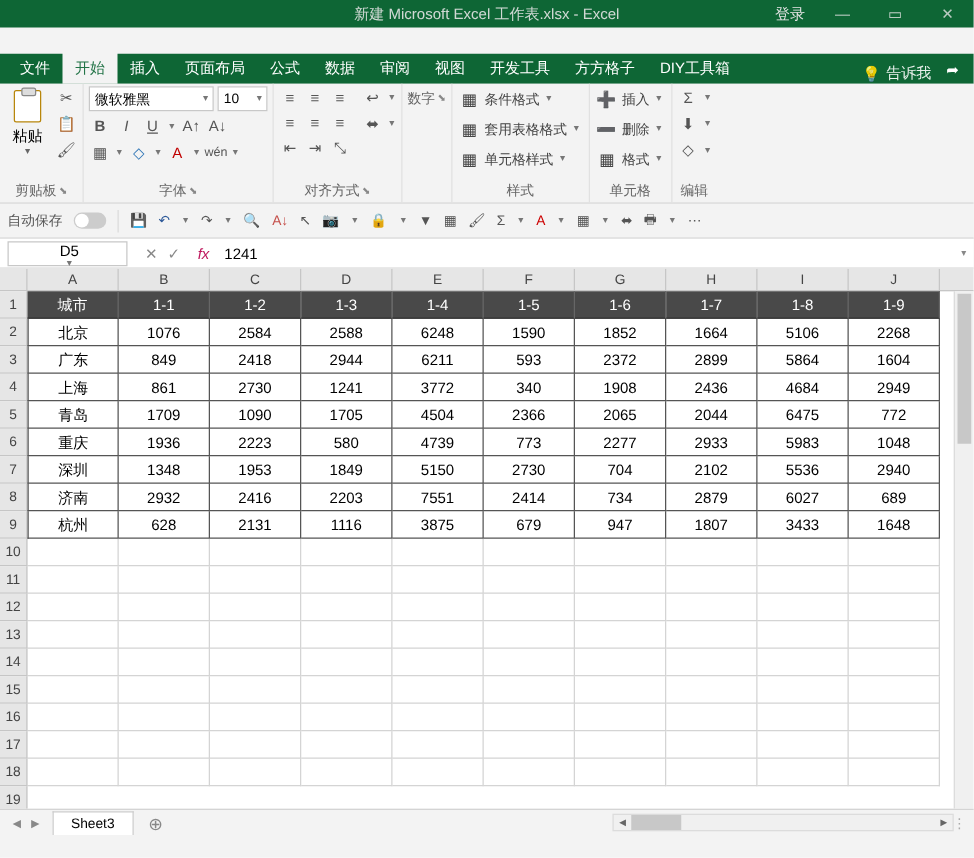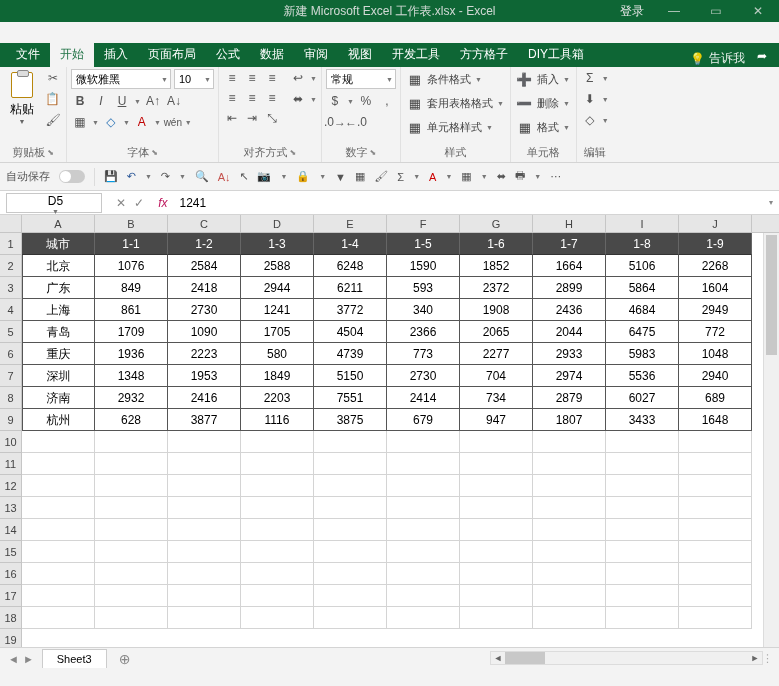--- a/index.html
+++ b/index.html
@@ -192,38 +192,20 @@
           </div>
       </div>
     </div>
     <div class="label">
         <span>对齐方式</span>
         <span class="lau">⬊</span>
       </div>
   </div>
 
   <div class="rgroup">
-    <div class="body">
-      <div class="col">
-        <div class="fontsel" style="width:70px">
-            <span>常规</span>
-            <span class="dd">▼</span>
-          </div>
-        <div class="row">
-          <span class="smbtn">$</span>
-            <span class="dd">▼</span>
-          <span class="smbtn">%</span>
-          <span class="smbtn">,</span>
-        </div>
-        <div class="row">
-          <span class="smbtn">.0→</span>
-          <span class="smbtn">←.0</span>
-        </div>
-      </div>
-    </div>
     <div class="label">
         <span>数字</span>
         <span class="lau">⬊</span>
       </div>
   </div>
 
   <div class="rgroup">
     <div class="body">
       <div class="col">
         <div class="stylebtn">
@@ -453,40 +435,40 @@
           <div class="cell">1048</div>
         </div>
         <div class="crow data">
           <div class="cell">深圳</div>
           <div class="cell">1348</div>
           <div class="cell">1953</div>
           <div class="cell">1849</div>
           <div class="cell">5150</div>
           <div class="cell">2730</div>
           <div class="cell">704</div>
-          <div class="cell">2974</div>
+          <div class="cell">2102</div>
           <div class="cell">5536</div>
           <div class="cell">2940</div>
         </div>
         <div class="crow data">
           <div class="cell">济南</div>
           <div class="cell">2932</div>
           <div class="cell">2416</div>
           <div class="cell">2203</div>
           <div class="cell">7551</div>
           <div class="cell">2414</div>
           <div class="cell">734</div>
           <div class="cell">2879</div>
           <div class="cell">6027</div>
           <div class="cell">689</div>
         </div>
         <div class="crow data">
           <div class="cell">杭州</div>
           <div class="cell">628</div>
-          <div class="cell">3877</div>
+          <div class="cell">2131</div>
           <div class="cell">1116</div>
           <div class="cell">3875</div>
           <div class="cell">679</div>
           <div class="cell">947</div>
           <div class="cell">1807</div>
           <div class="cell">3433</div>
           <div class="cell">1648</div>
         </div>
         <div class="crow">
           <div class="cell"></div>

